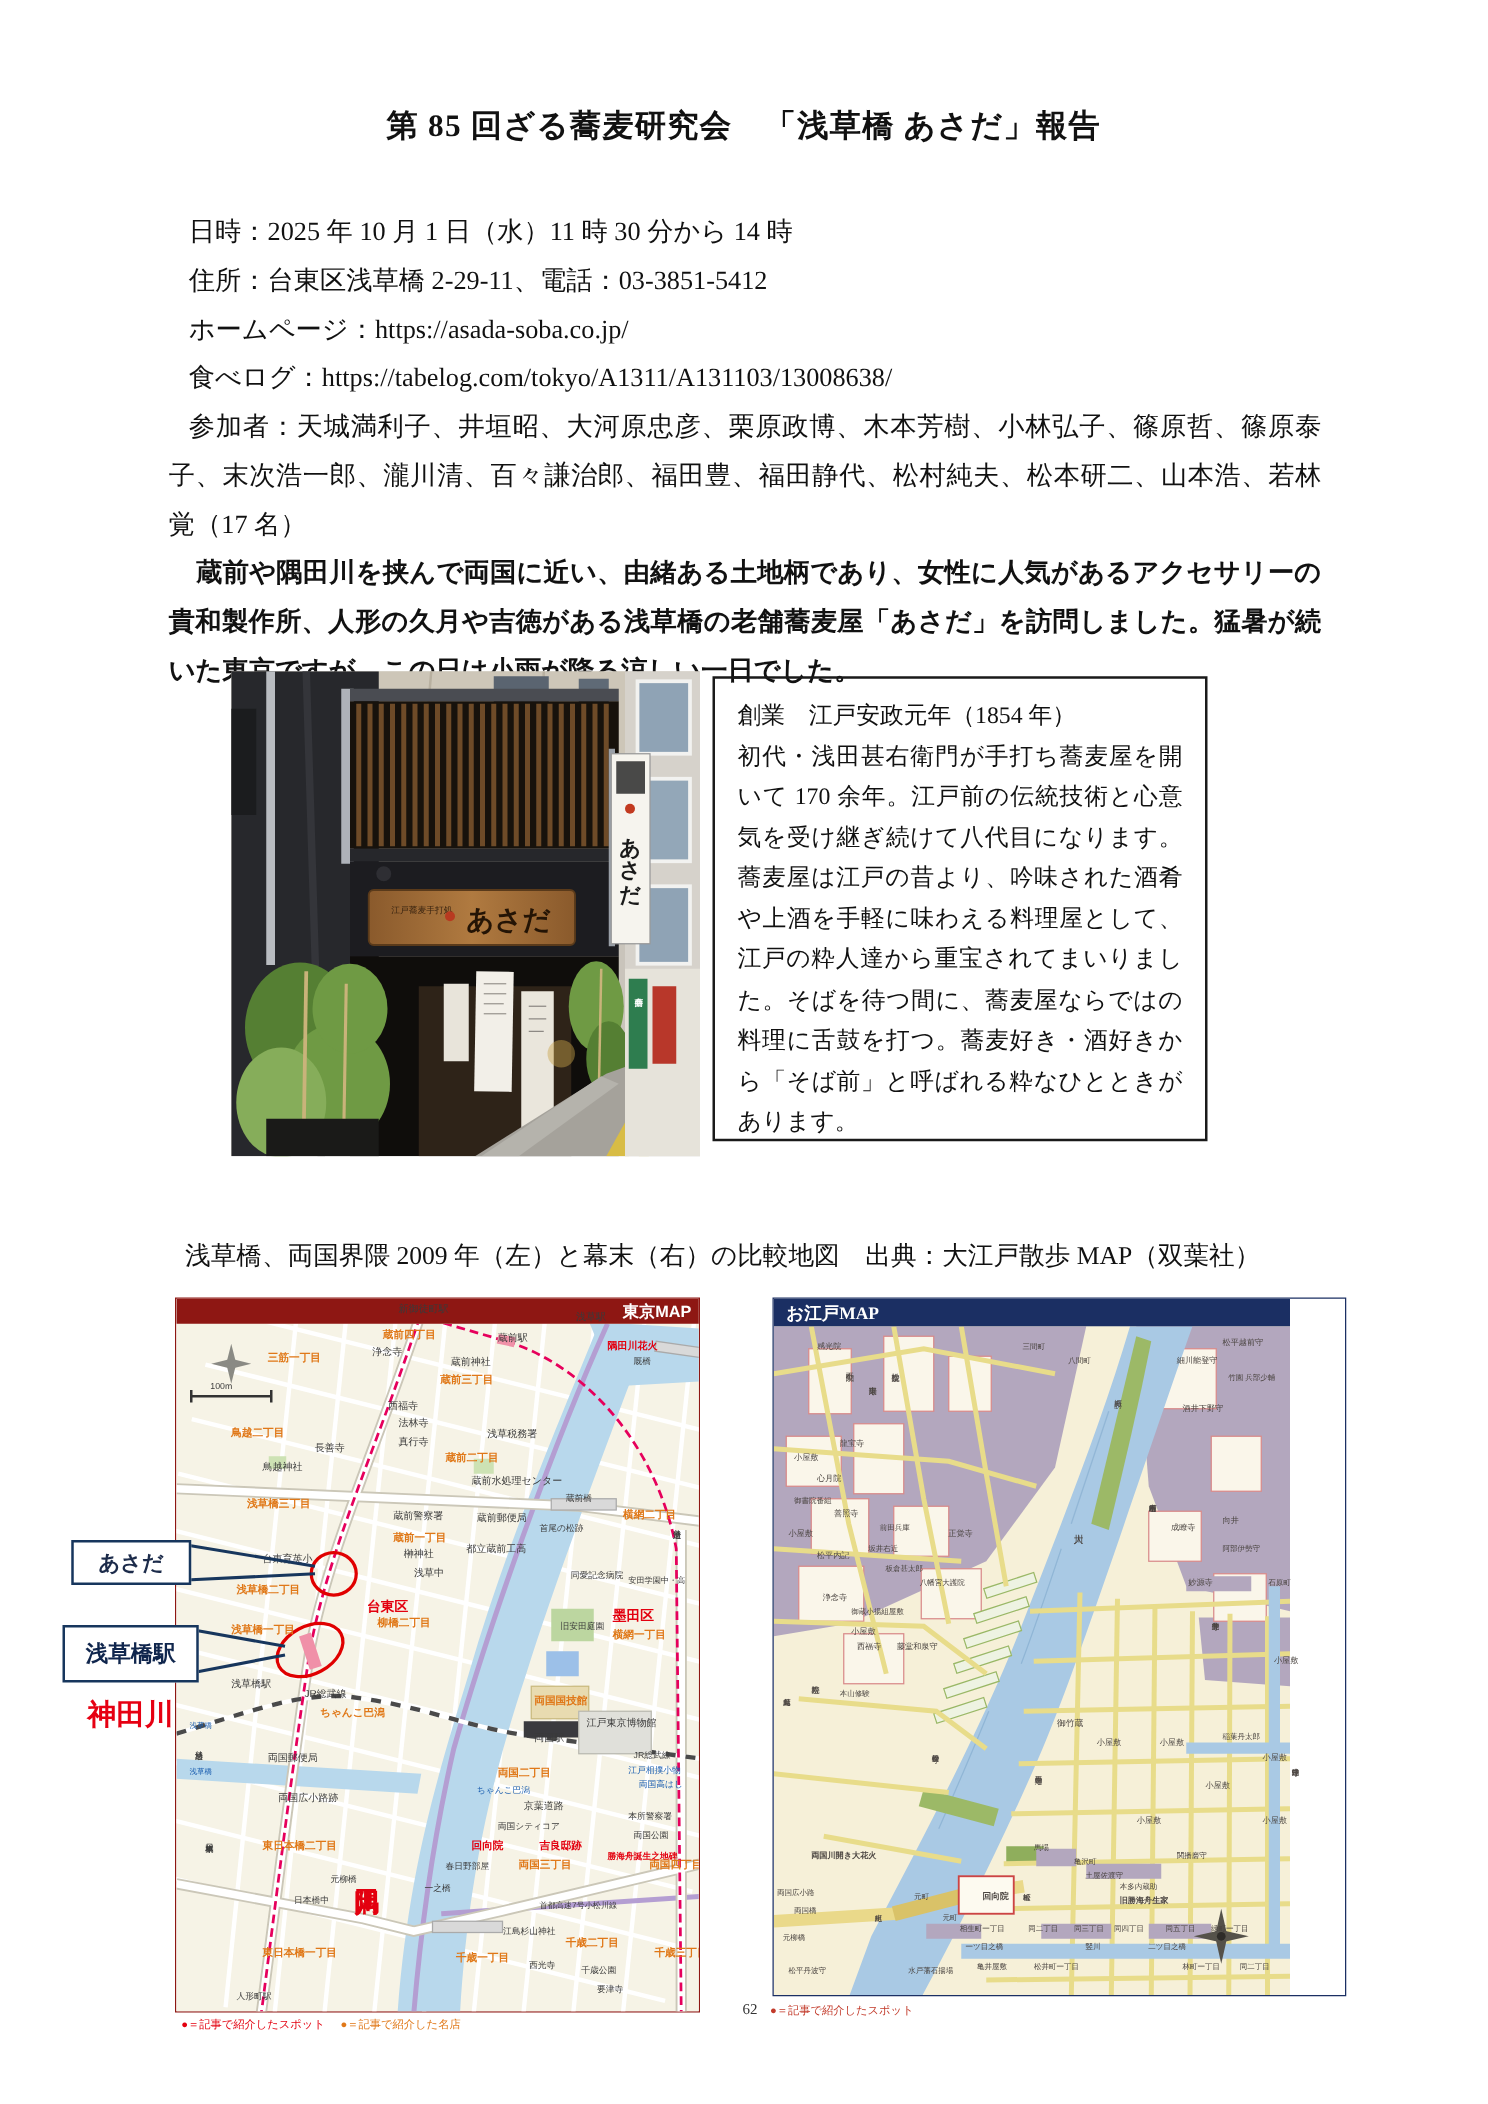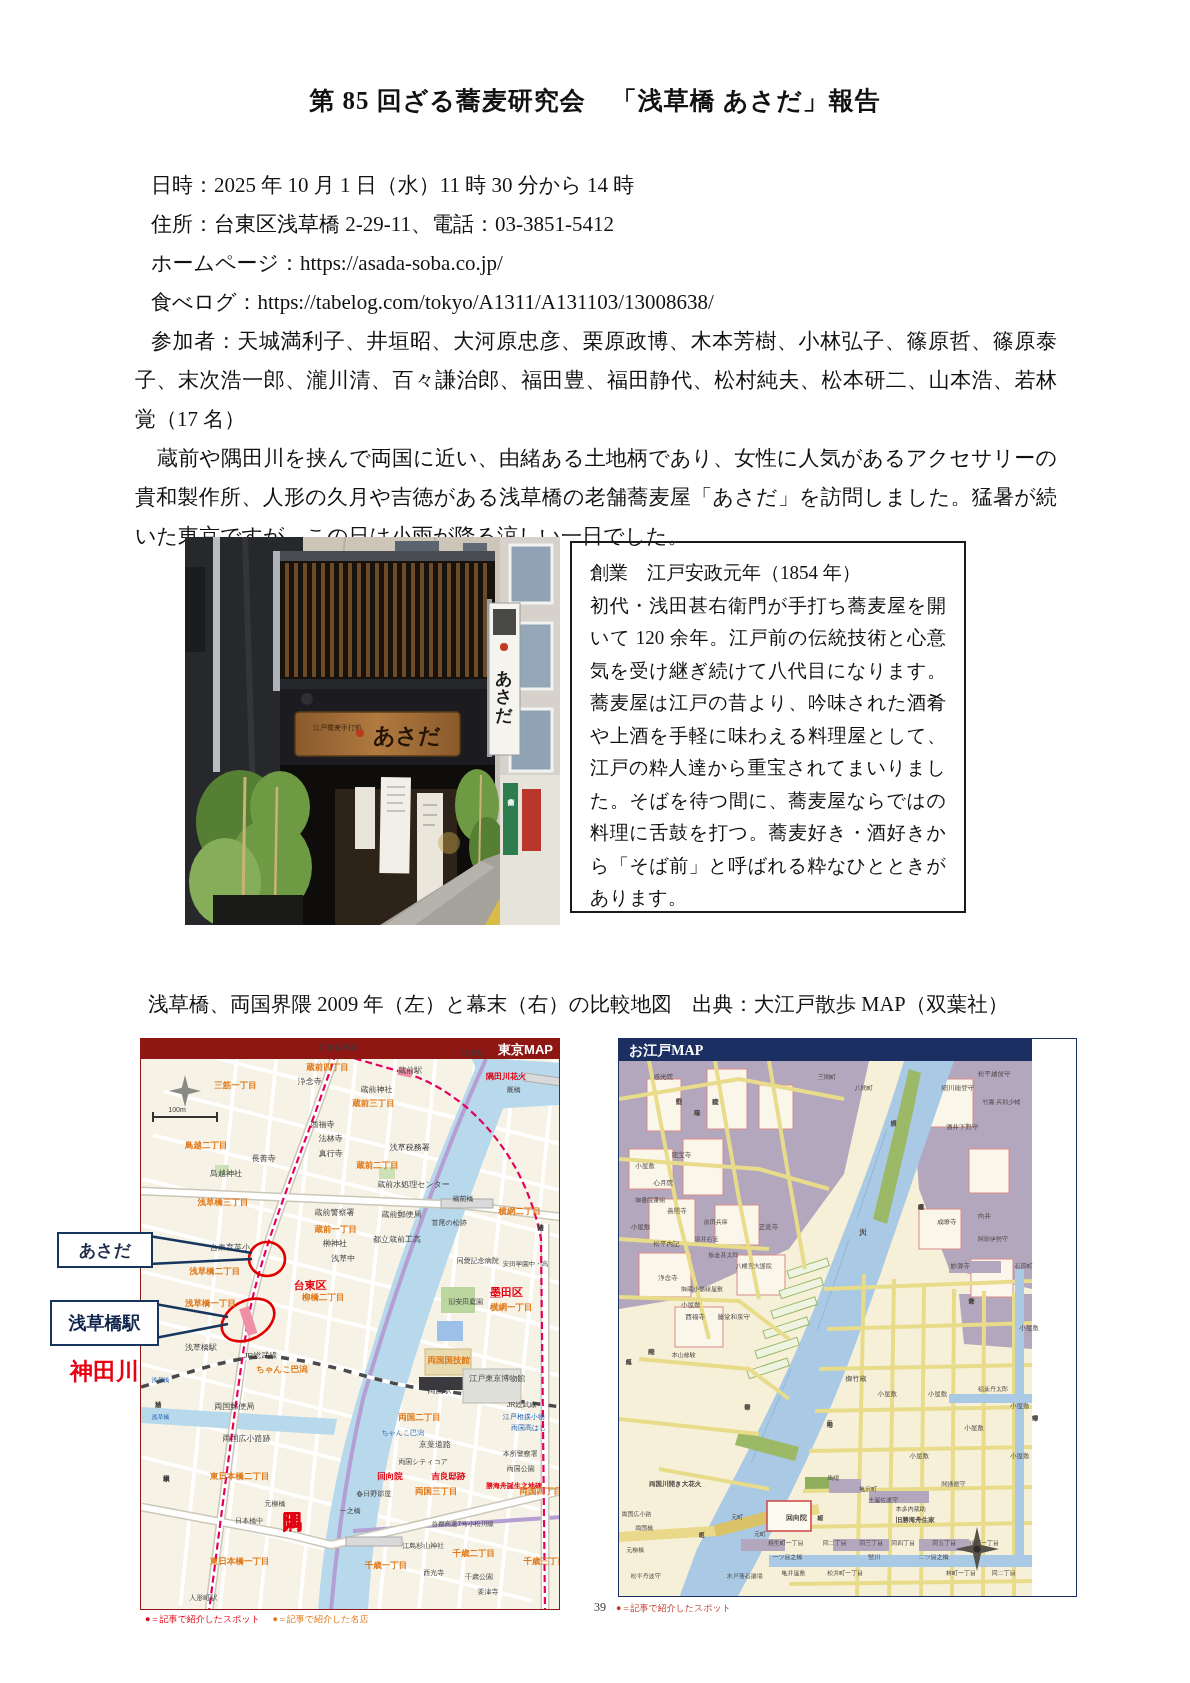--- a/index.html
+++ b/index.html
@@ -5,21 +5,21 @@
   html,body{margin:0;padding:0;background:#ffffff;}
   #page{position:relative;width:1190px;height:1683px;background:#fff;overflow:hidden;
         font-family:"Liberation Serif","DejaVu Serif",serif;color:#111;}
   
   .title{position:absolute;top:84px;left:0;width:100%;text-align:center;
          font-size:25px;font-weight:bold;letter-spacing:1px;}
   .textflow{position:absolute;left:135px;top:166px;width:922px;font-size:21px;line-height:39px;}
   .infoline{padding-left:16px;white-space:nowrap;}
   .para{margin:0;text-align:justify;}
   .p-participants{text-indent:16px;}
-  .p-intro{text-indent:22px;}
+  .p-intro{text-indent:22px;font-weight:bold;}
   
   .photo{position:absolute;left:185px;top:537px;width:375px;height:388px;}
   
   .hbox{position:absolute;left:570px;top:541px;width:396px;height:372px;box-sizing:border-box;
         border:2px solid #1a1a1a;padding:14px 18px 10px 18px;font-size:19px;line-height:32.5px;overflow:hidden;}
   .hbox .heading{display:block;}
   .hbox .body{display:block;text-align:justify;}
   
   .caption{position:absolute;left:148px;top:990px;font-size:20.5px;white-space:nowrap;}
   
@@ -180,21 +180,21 @@
 
     <rect x="302" y="62" width="5" height="158" fill="#9aa0a8"></rect>
     <rect x="304" y="66" width="31" height="152" fill="#f6f4ee" stroke="#999" stroke-width="1"></rect>
     <rect x="308" y="72" width="23" height="26" fill="#2a2a2a" opacity="0.85"></rect>
     <circle cx="319" cy="110" r="4" fill="#c23a20"></circle>
     <text x="319" y="120" font-size="17" font-weight="bold" fill="#1a1a1a" style="writing-mode:tb" text-anchor="start" font-family="serif">あさだ</text>
   </svg>
 
   <div class="hbox">
     <span class="heading">創業　江戸安政元年（1854 年）</span>
-    <span class="body">初代・浅田甚右衛門が手打ち蕎麦屋を開いて 120 余年。江戸前の伝統技術と心意気を受け継ぎ続けて八代目になります。蕎麦屋は江戸の昔より、吟味された酒肴や上酒を手軽に味わえる料理屋として、江戸の粋人達から重宝されてまいりました。そばを待つ間に、蕎麦屋ならではの料理に舌鼓を打つ。蕎麦好き・酒好きから「そば前」と呼ばれる粋なひとときがあります。</span>
+    <span class="body">初代・浅田甚右衛門が手打ち蕎麦屋を開いて 170 余年。江戸前の伝統技術と心意気を受け継ぎ続けて八代目になります。蕎麦屋は江戸の昔より、吟味された酒肴や上酒を手軽に味わえる料理屋として、江戸の粋人達から重宝されてまいりました。そばを待つ間に、蕎麦屋ならではの料理に舌鼓を打つ。蕎麦好き・酒好きから「そば前」と呼ばれる粋なひとときがあります。</span>
 
   </div>
 
   <div class="caption">浅草橋、両国界隈 2009 年（左）と幕末（右）の比較地図　出典：大江戸散歩 MAP（双葉社）</div>
 
   <div class="maps">
 
     <div class="mapwrap" id="leftmap">
       <svg viewBox="0 0 420 572" width="420" height="572">
         <defs>
@@ -576,17 +576,17 @@
     </svg>
 
     <div class="callout" id="co-asada">あさだ</div>
     <div class="callout" id="co-station">浅草橋駅</div>
     <div class="kanda">神田川</div>
 
     <div class="legend-left">
       <span class="spot">●＝記事で紹介したスポット</span>
       <span class="meiten">●＝記事で紹介した名店</span>
     </div>
-    <div class="pageno">39</div>
+    <div class="pageno">62</div>
     <div class="legend-right">●＝記事で紹介したスポット</div>
   </div>
 
 </div>
 
 </body></html>

